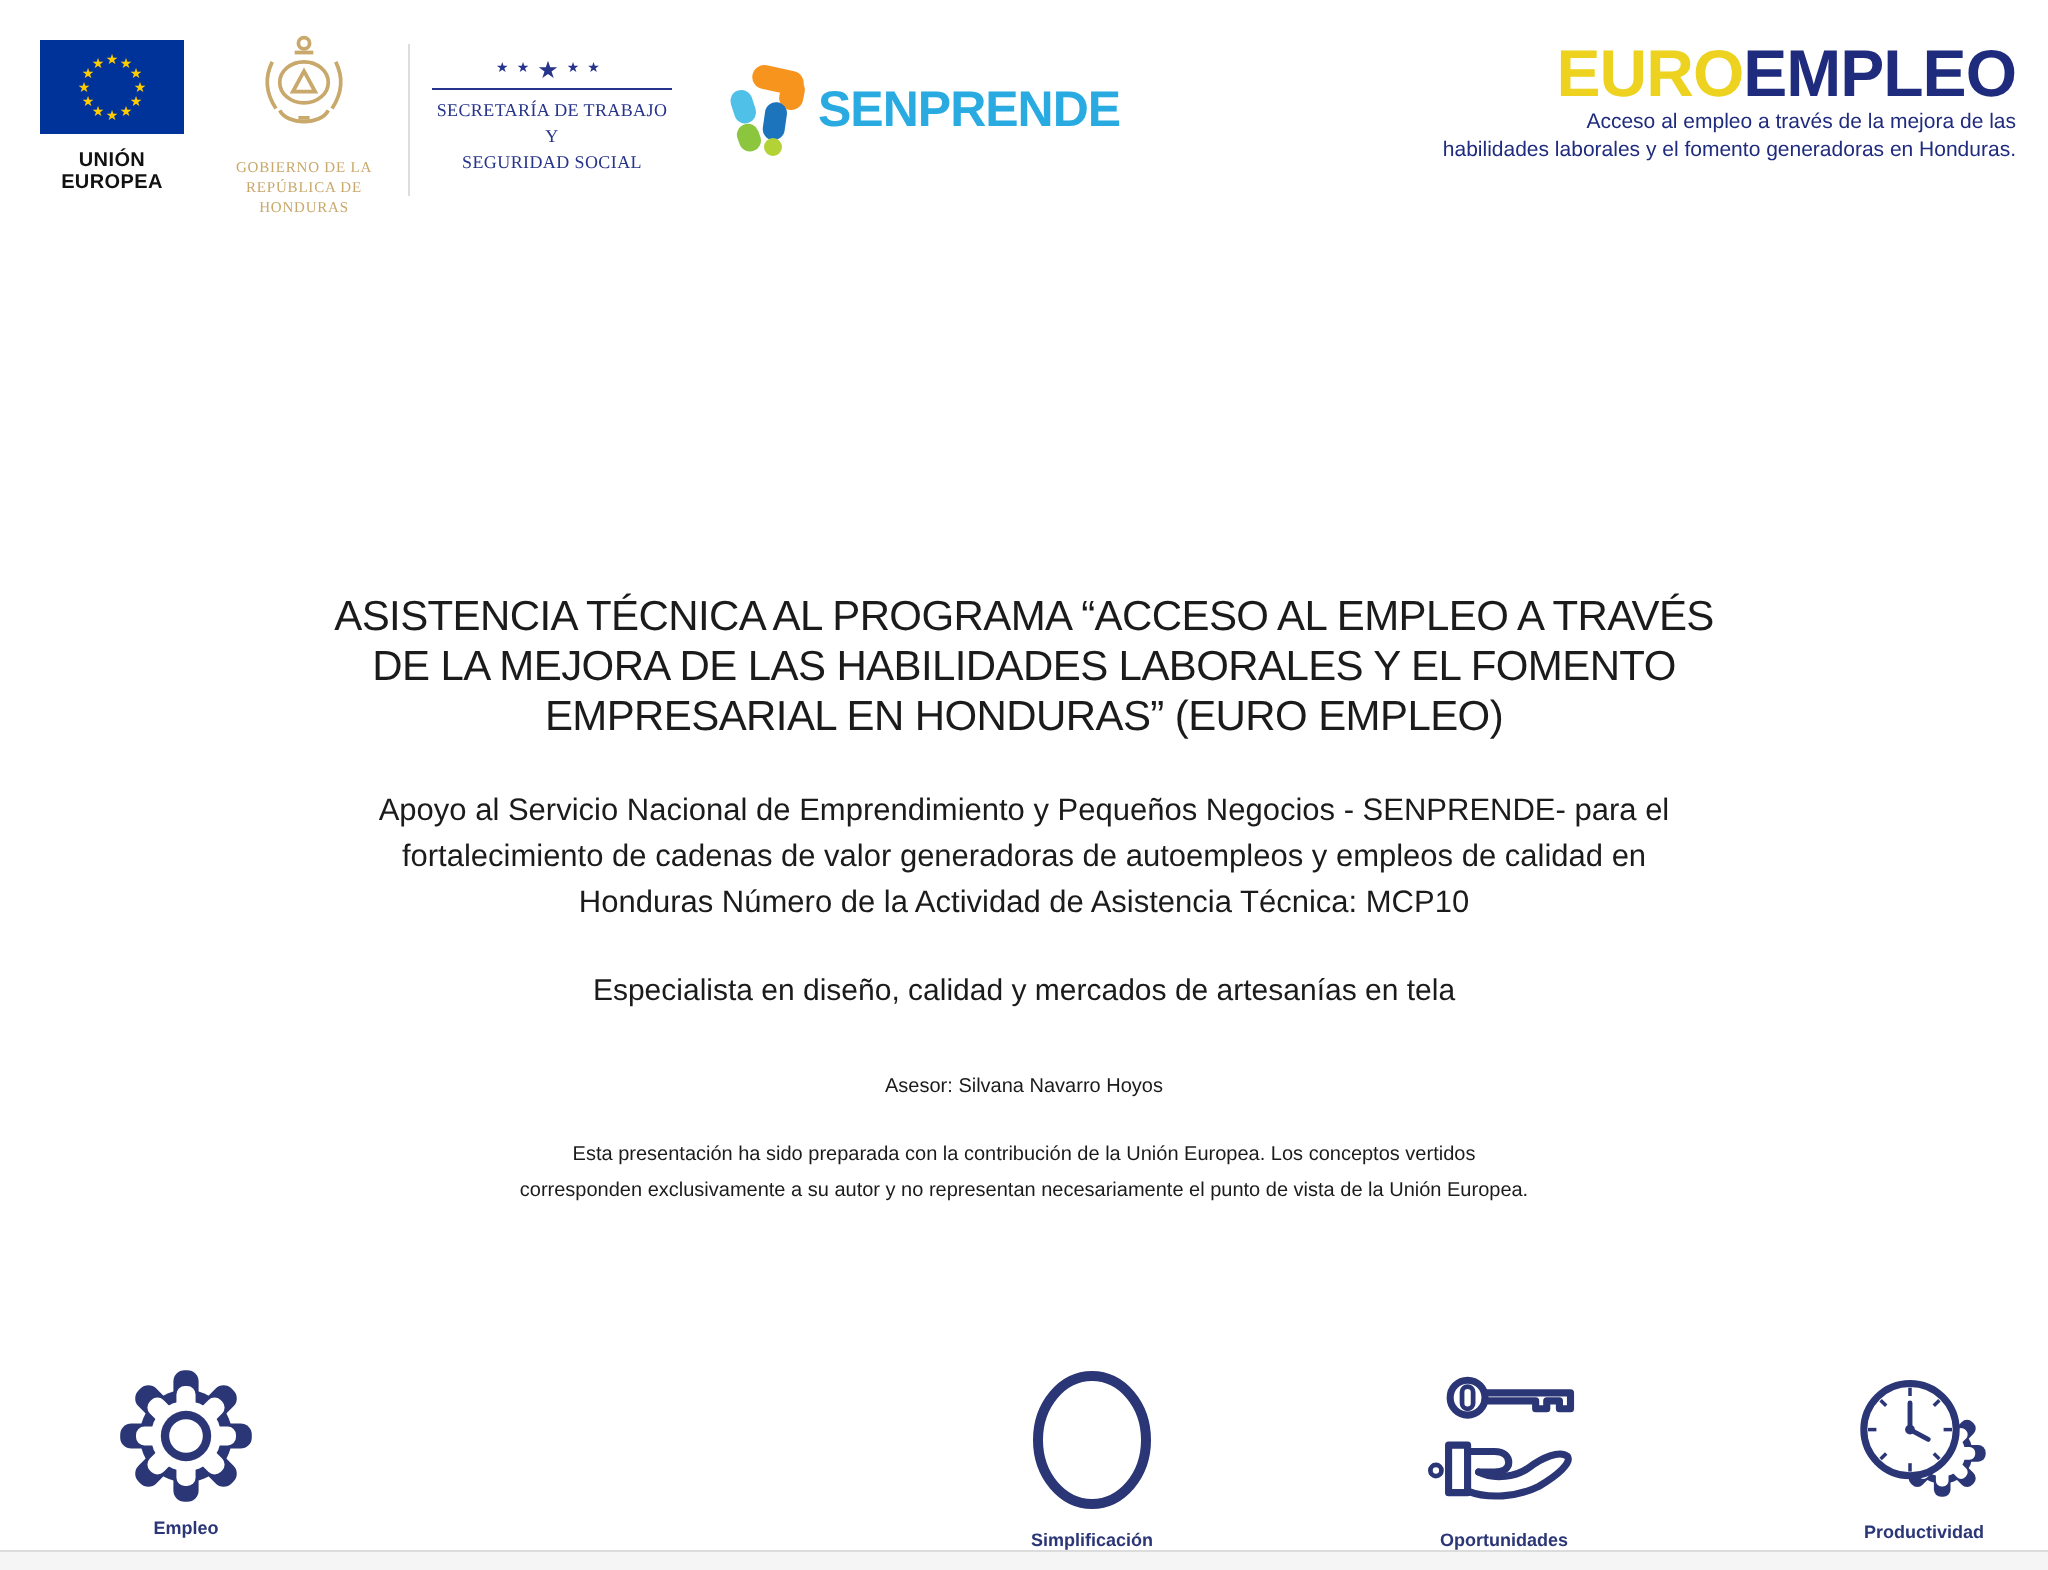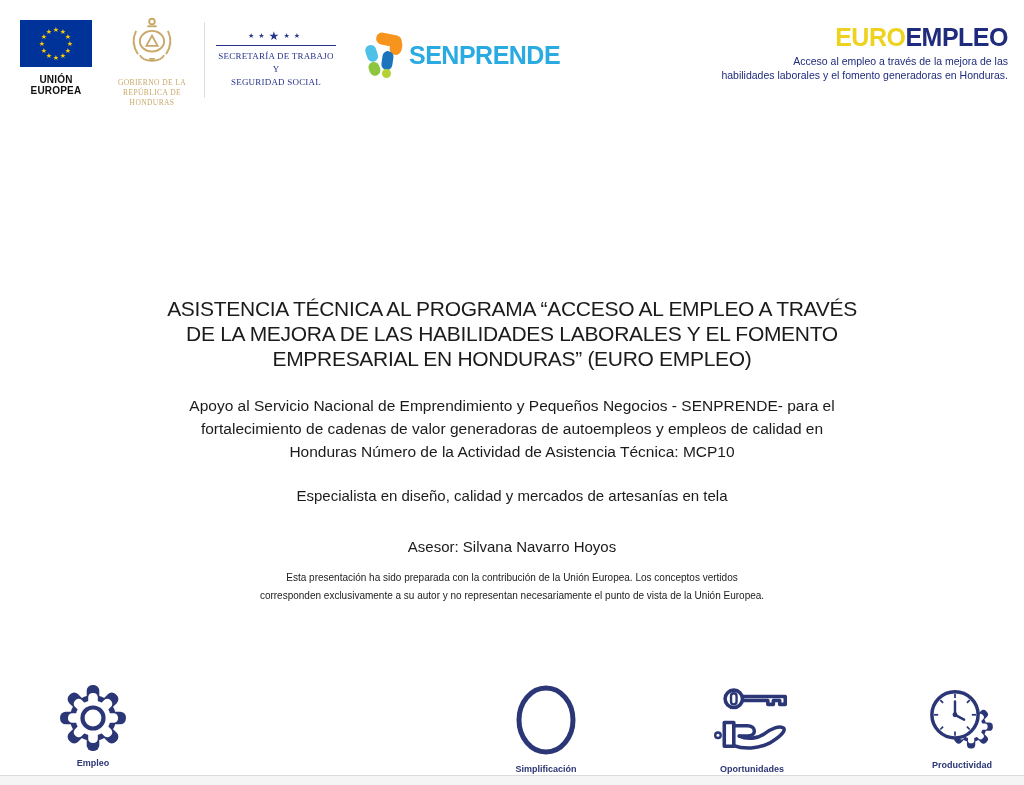--- a/index.html
+++ b/index.html
@@ -16,36 +16,36 @@
   .vdivider{position:absolute;left:186px;top:6px;width:1px;height:76px;background:#dddddd;}
   .logo-secretaria{position:absolute;left:198px;top:12px;width:120px;text-align:center;color:#27348B;}
   .logo-secretaria .stars{line-height:14px;letter-spacing:4px;}
   .logo-secretaria .stars .s{font-size:7px;vertical-align:middle;}
   .logo-secretaria .stars .s.big{font-size:12px;}
   .logo-secretaria .rule{border-top:1px solid #27348B;margin:2px 0 4px 0;}
   .logo-secretaria .sec-label{font-family:Liberation Serif, serif;font-size:9px;line-height:13px;letter-spacing:0.2px;}
   .logo-senprende{position:absolute;left:344px;top:14px;display:flex;align-items:center;gap:1px;}
   .logo-senprende .sp-word{font-size:25px;font-weight:bold;color:#29ABE2;letter-spacing:-0.5px;}
   .logo-euroempleo{position:absolute;right:0;top:6px;text-align:right;}
-  .ee-word{font-size:25px;font-weight:bold;letter-spacing:-0.5px;line-height:30px;}
+  .ee-word{font-size:33px;font-weight:bold;letter-spacing:-0.5px;line-height:30px;}
   .ee-word .y{color:#EDD31F;}
   .ee-word .b{color:#1F2B7C;}
   .ee-tagline{font-size:10.5px;color:#1F2B7C;line-height:14px;margin-top:2px;margin-left:23px;}
 
   
   .title{position:absolute;top:136px;left:0;width:100%;text-align:center;
          color:#4A7CBF;font-size:46px;line-height:57px;font-weight:400;}
 
   
   .para{position:absolute;left:50%;transform:translateX(-50%);text-align:center;}
   .p-program{top:296px;width:720px;font-size:21px;line-height:25px;letter-spacing:-0.3px;}
   .p-ref{top:346px;width:400px;font-size:15px;}
   .p-support{top:394px;width:690px;font-size:15.5px;line-height:23px;}
   .p-specialist{top:487px;width:600px;font-size:15px;}
-  .p-advisor{top:538px;width:400px;font-size:15px;}
+  .p-advisor{top:538px;width:400px;font-size:10px;}
   .p-disclaimer{top:569px;width:505px;font-size:10px;line-height:18px;}
 
   
   .icons{position:absolute;top:683px;left:0;width:1024px;height:95px;}
   .icon-block{position:absolute;width:130px;text-align:center;}
   .icon-block .lbl{font-size:9px;font-weight:bold;color:#2B3676;margin-top:1px;}
   .ib-0{left:28px;}  .ib-1{left:240px;} .ib-2{left:481px;} .ib-3{left:687px;} .ib-4{left:897px;}
 
   .bottom-strip{position:absolute;left:0;bottom:0;width:100%;height:9px;
                 background:#f5f5f5;border-top:1px solid #dcdcdc;}

